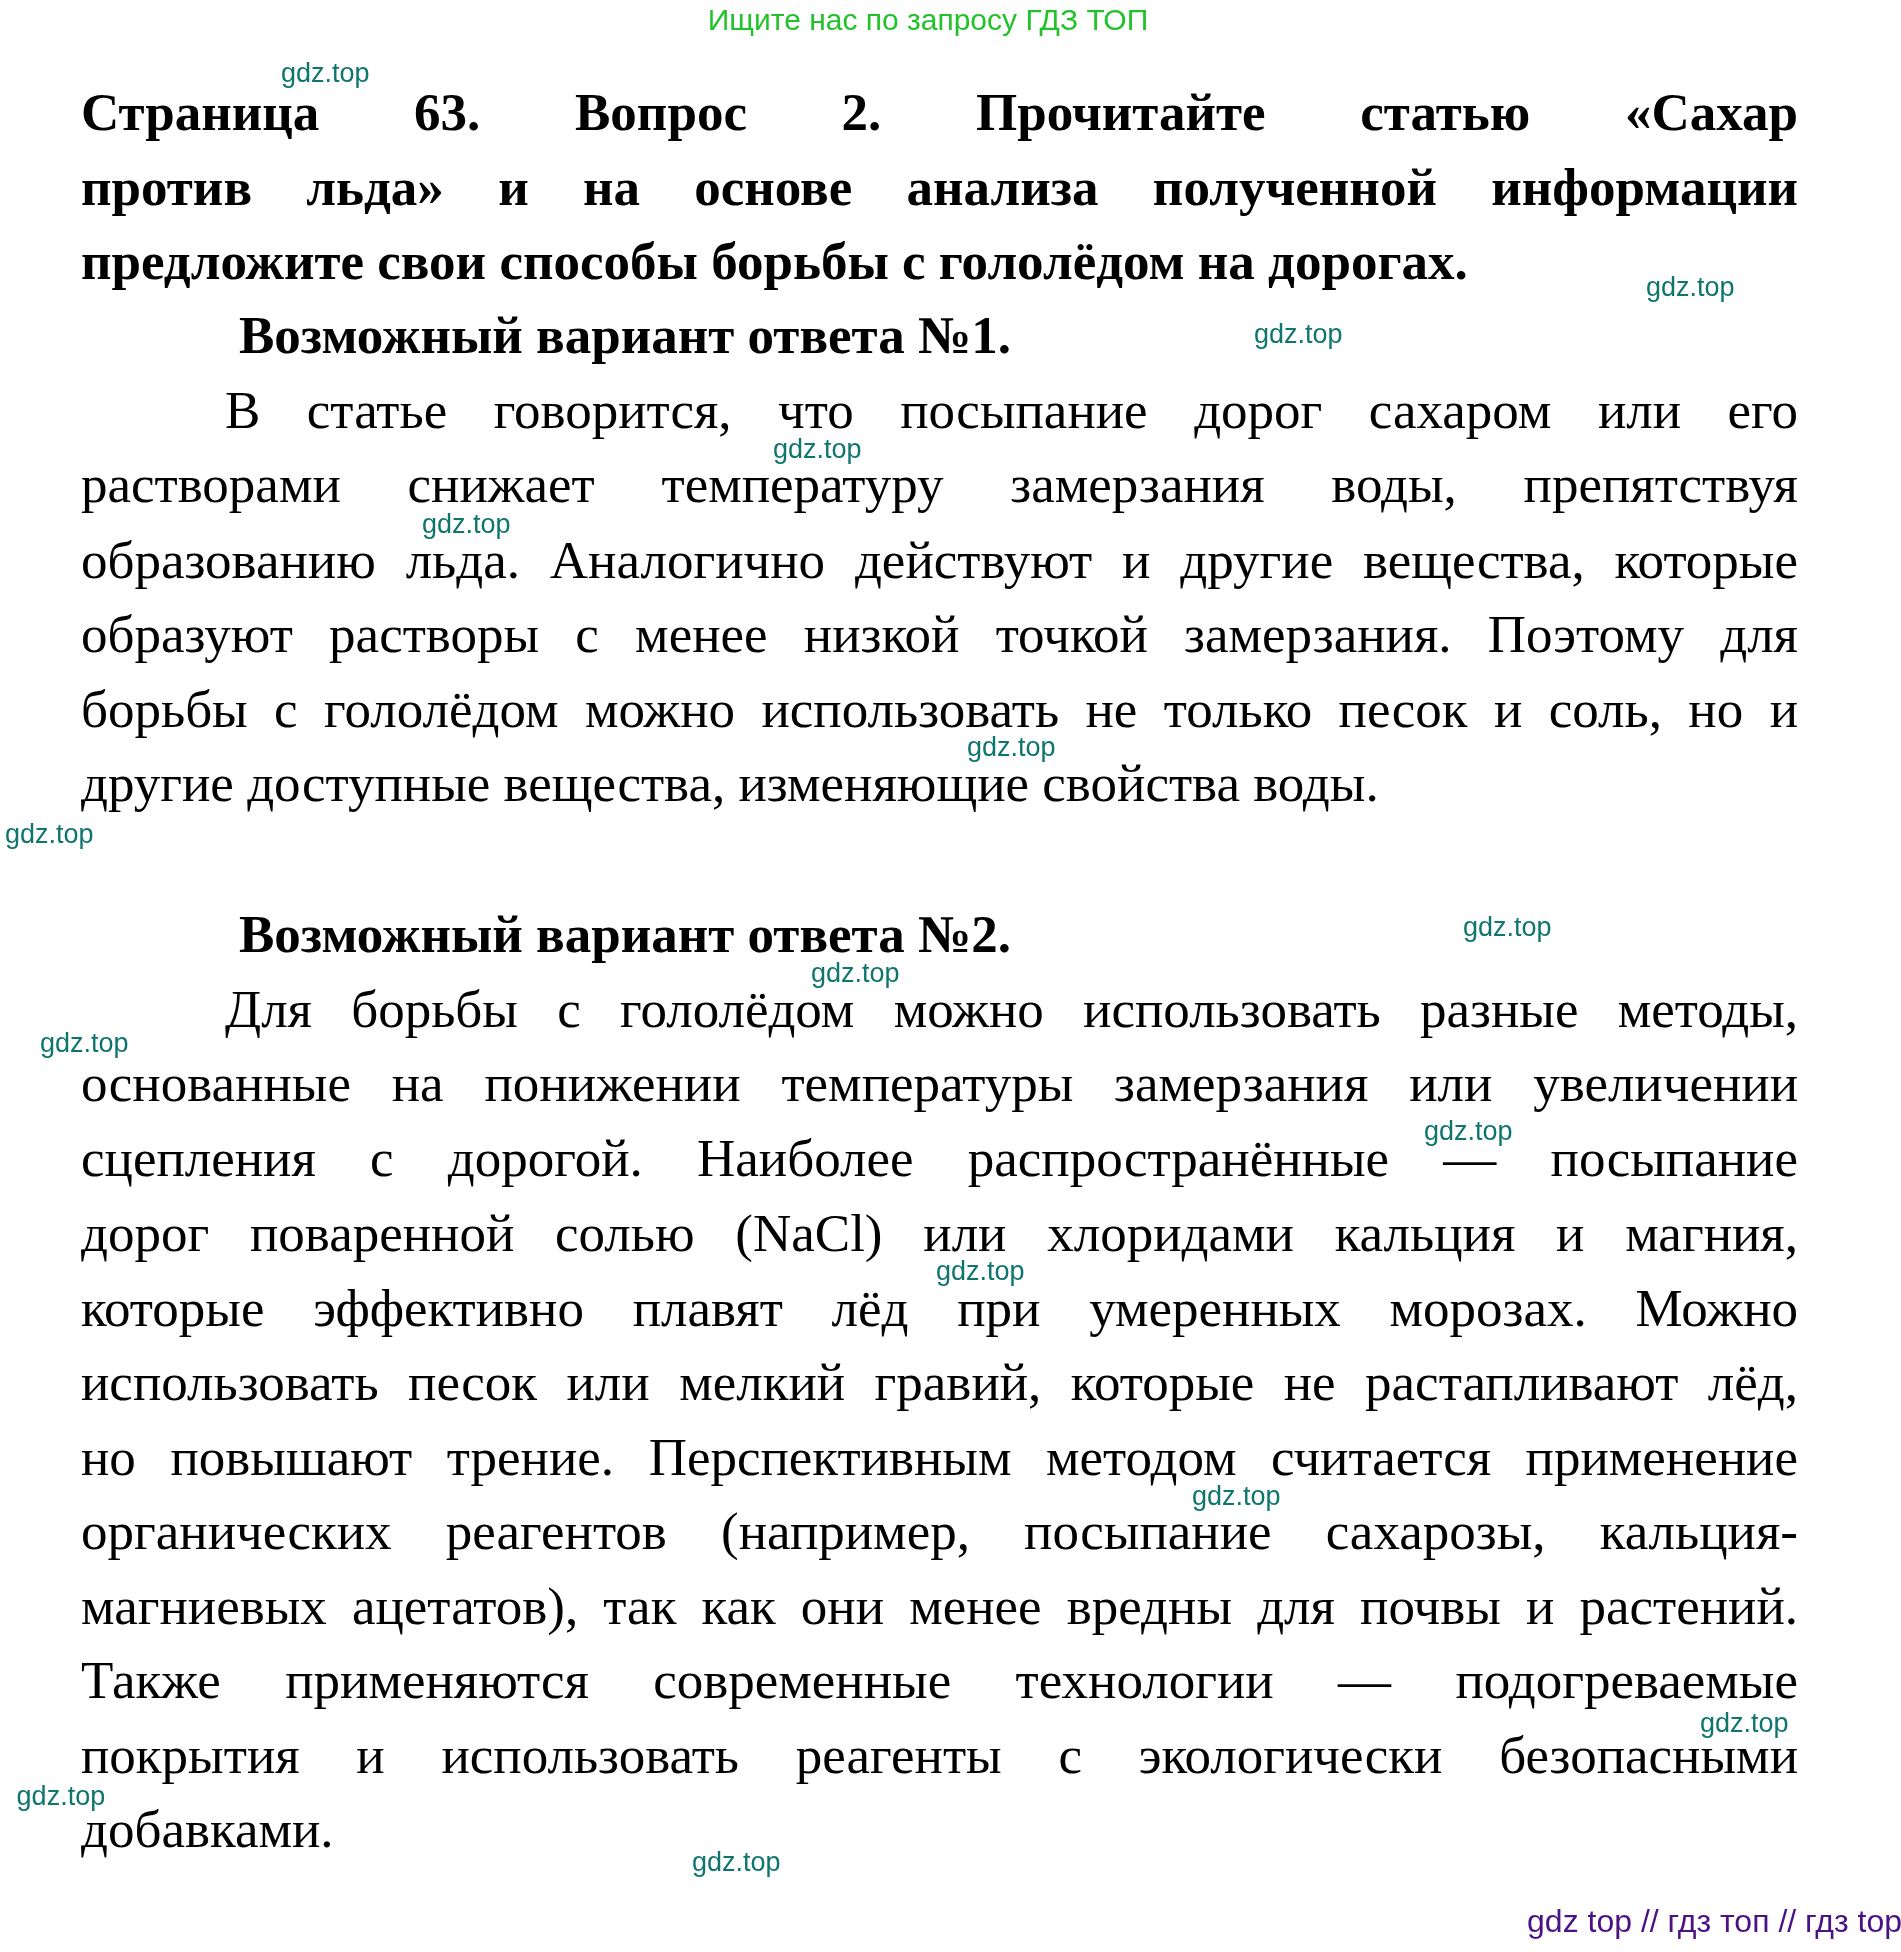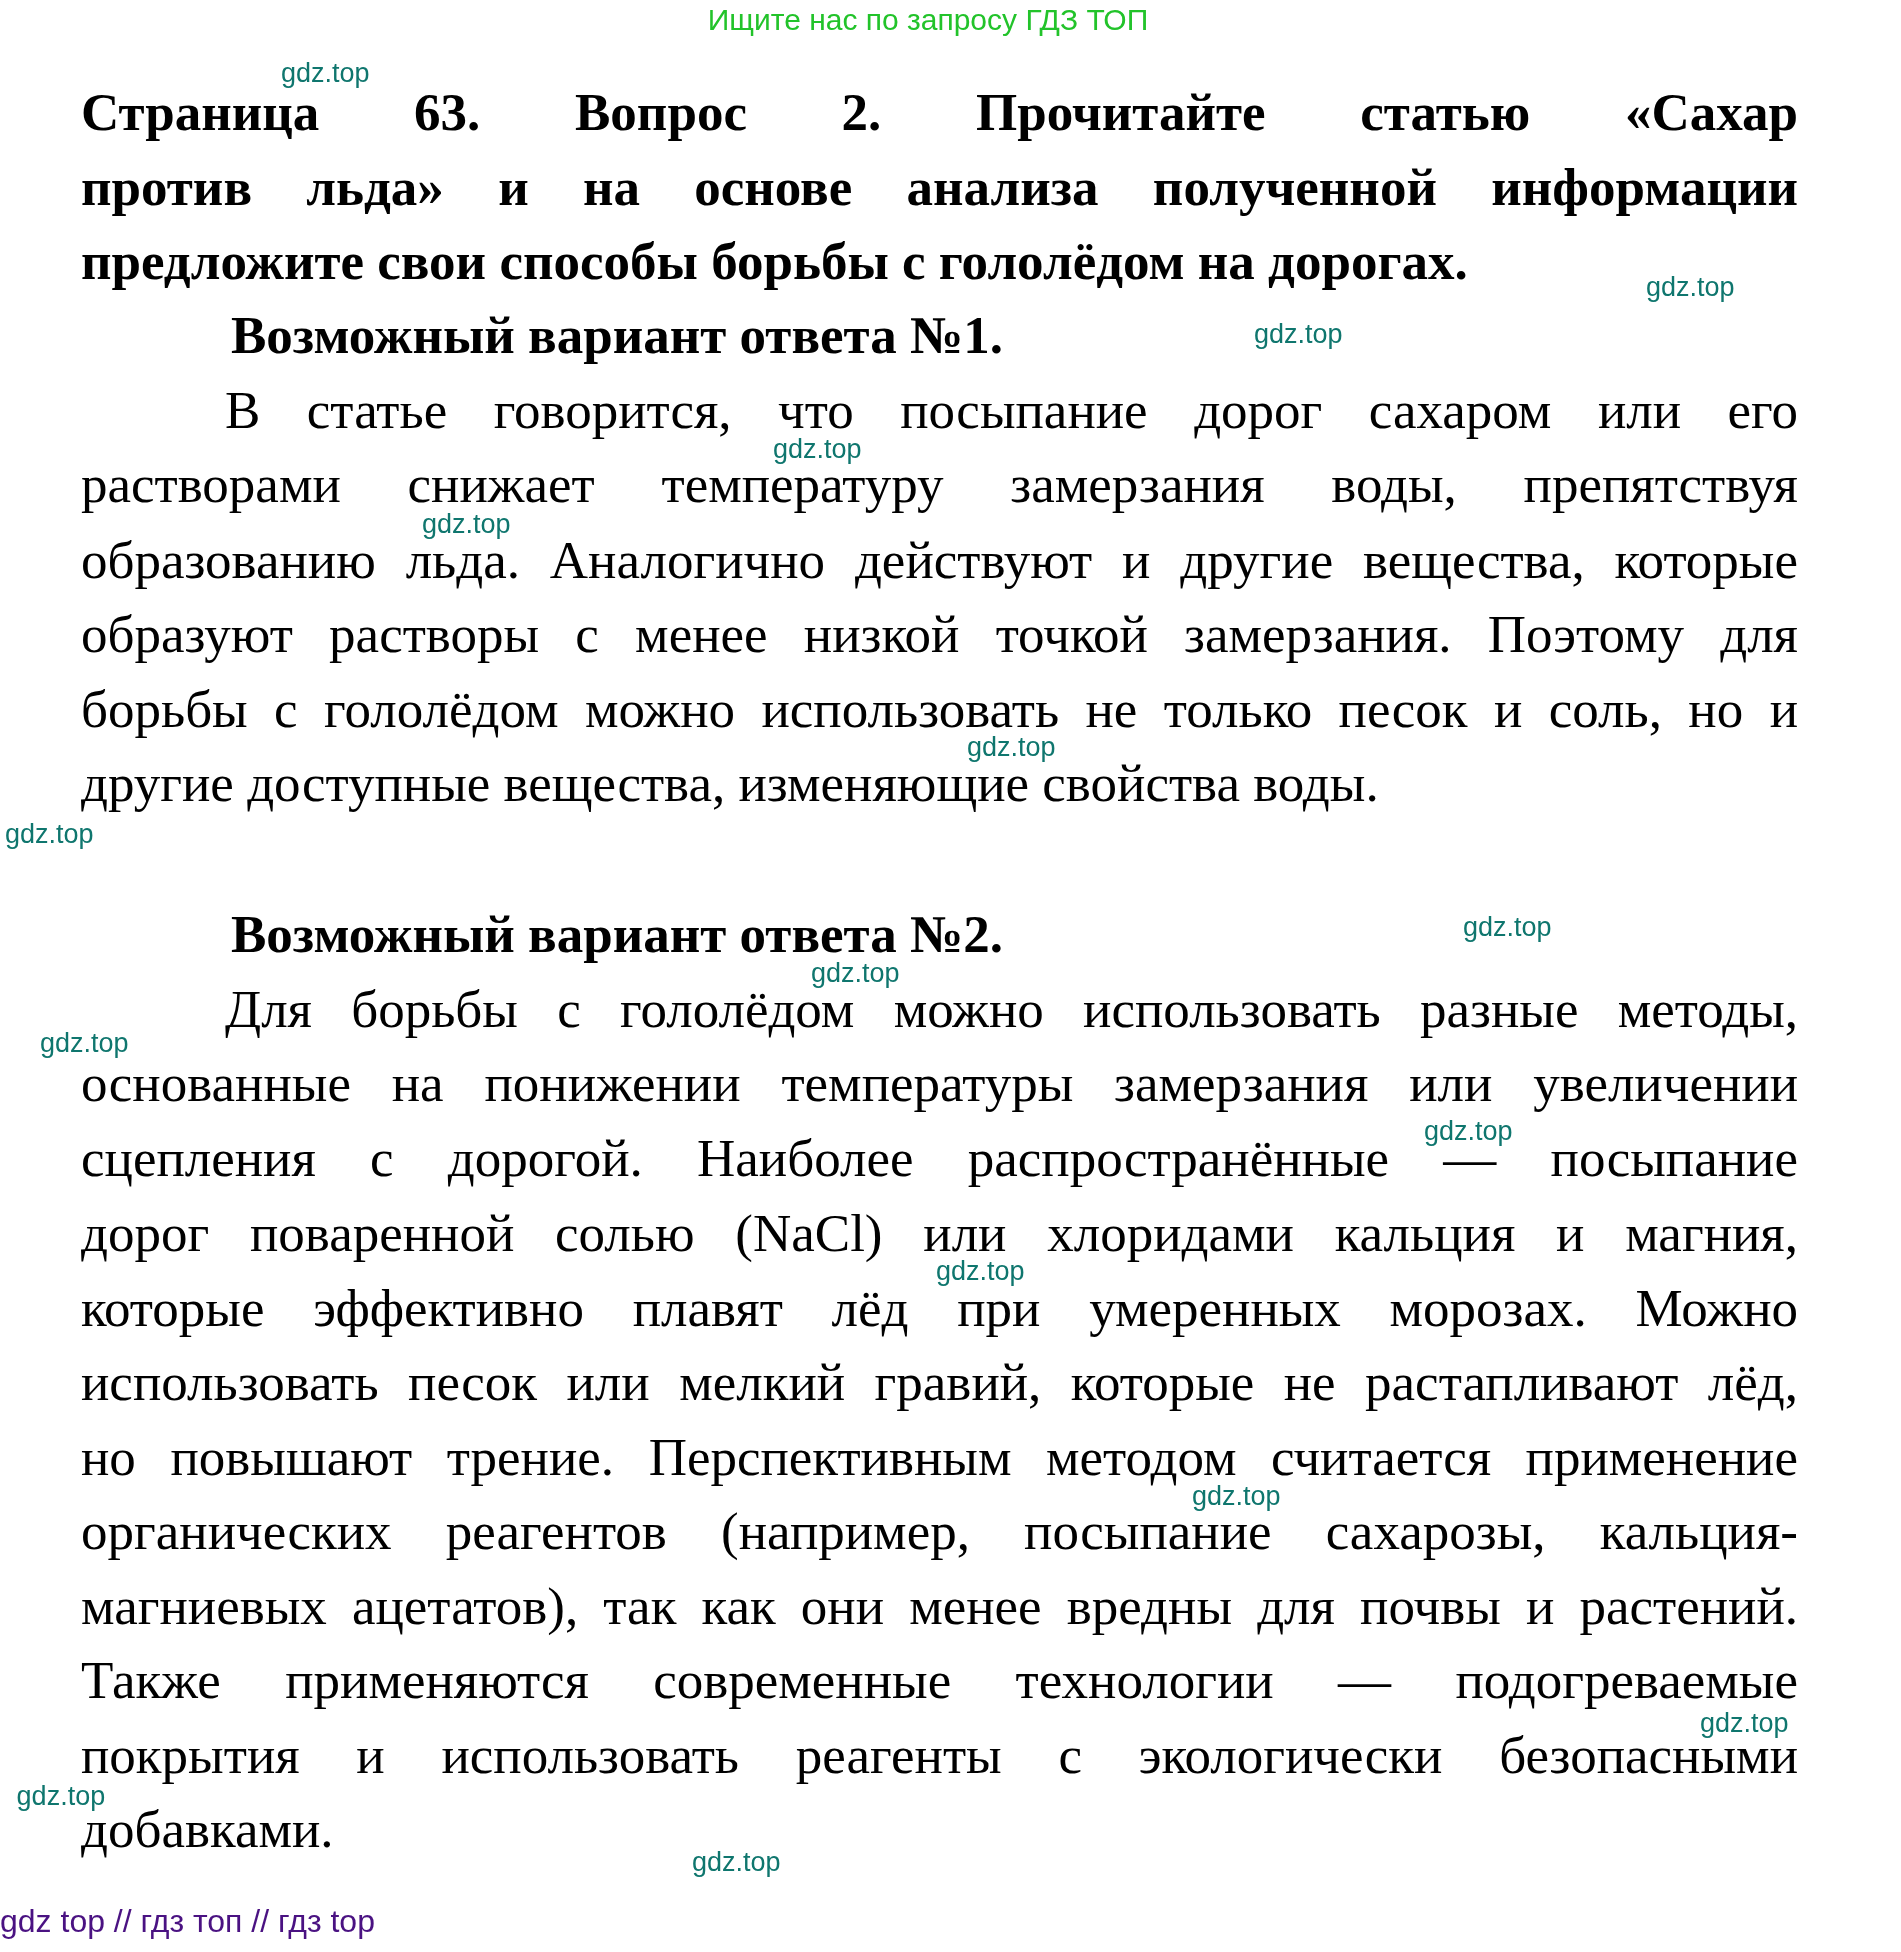--- a/index.html
+++ b/index.html
@@ -11,28 +11,28 @@
   }
   .line {
     position: absolute; left: 81px; width: 1717px;
     font-family: "Liberation Serif", serif; font-size: 53px; color: #000;
     text-align: justify; text-align-last: justify; white-space: nowrap;
     height: 62px; line-height: 62px;
   }
   .line.last { text-align-last: left; }
   .line.indent { left: 225px; width: 1573px; }
   .b { font-weight: bold; }
-  .heading { left: 231px; width: auto; text-align: center; text-align-last: left; }
+  .heading { left: 239px; width: auto; text-align: center; text-align-last: left; }
   .wm {
     position: absolute; font-family: "Liberation Sans", sans-serif;
     font-size: 27px; color: #0f766e; line-height: 29px;
   }
   .footer {
     position: absolute; left: 0; width: 1902px; top: 1902px; height: 39px;
-    text-align: left; color: #4a1282;
+    text-align: right; color: #4a1282;
     font-family: "Liberation Sans", sans-serif; font-size: 32px; line-height: 39px;
   }
 </style>
 </head>
 <body>
 
 <div class="banner">Ищите нас по запросу ГДЗ ТОП</div>
 
 <div class="line b" style="top:81px;">Страница 63. Вопрос 2.        Прочитайте статью «Сахар</div>
 <div class="line b" style="top:156px;">против льда» и на основе анализа полученной информации</div>

